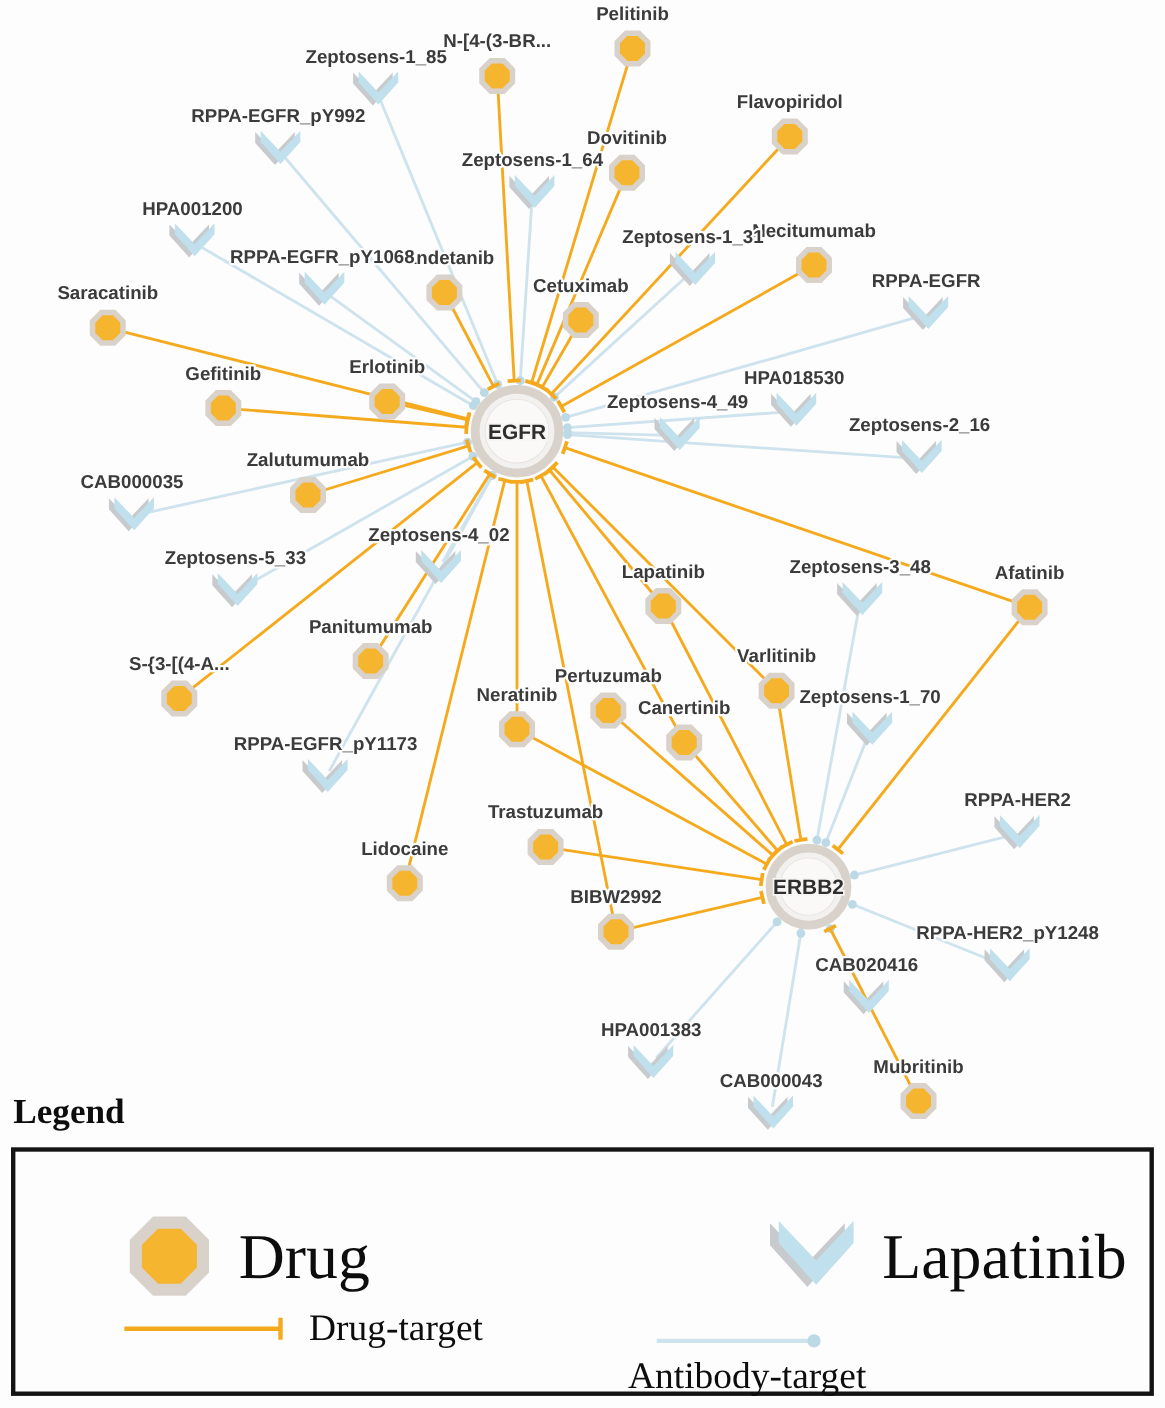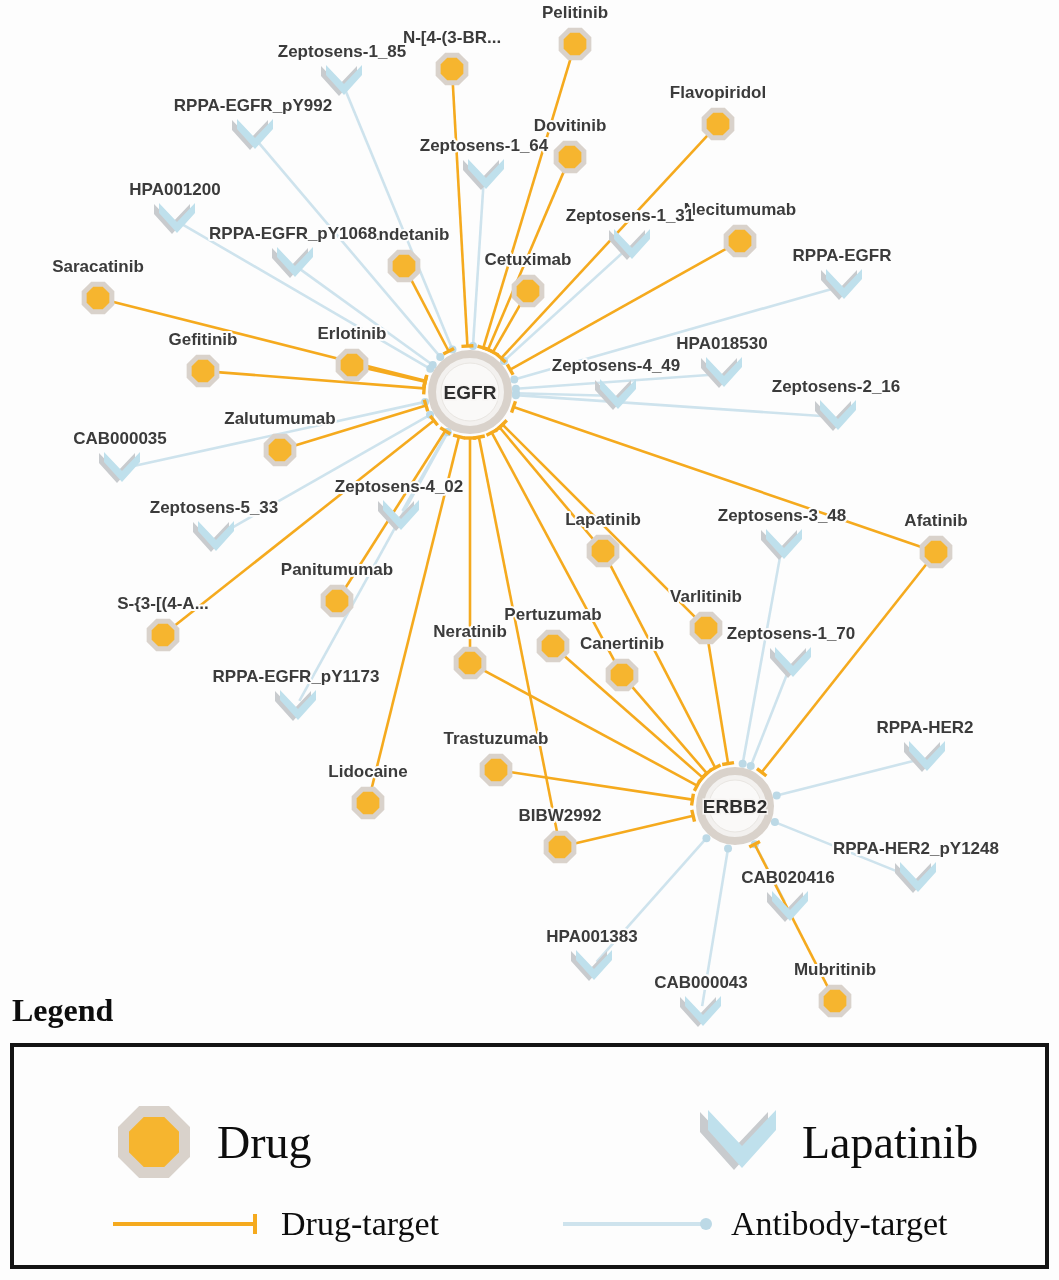--- a/index.html
+++ b/index.html
@@ -8,21 +8,21 @@
   svg text{user-select:none;}
   .nlabel{font-family:"Liberation Sans",sans-serif;font-size:17px;font-weight:bold;fill:var(--label-color);
           paint-order:stroke;stroke:#fdfdfd;stroke-width:4px;stroke-linejoin:round;text-anchor:middle;}
   .glabel{font-family:"Liberation Sans",sans-serif;font-size:19px;font-weight:bold;fill:#2e2e2e;
           paint-order:stroke;stroke:#f6f4f2;stroke-width:3px;text-anchor:middle;}
   .legend-title{position:absolute;left:12px;top:992px;font-family:"Liberation Serif",serif;
                 font-size:32px;font-weight:bold;color:#0d0d0d;}
   .legend-box{position:absolute;left:10px;top:1043px;width:1031px;height:218px;
               border:4px solid #141414;background:#fdfdfd;}
   .legend-item{position:absolute;display:flex;align-items:center;}
-  .li-label{font-family:"Liberation Serif",serif;font-size:46px;color:#0d0d0d;margin-left:18px;}
+  .li-label{font-family:"Liberation Serif",serif;font-size:58px;color:#0d0d0d;margin-left:18px;}
   .le-label{font-family:"Liberation Serif",serif;font-size:34px;color:#0d0d0d;margin-left:12px;}
   .legend-edge{position:absolute;display:flex;align-items:center;}
 </style>
 </head>
 <body style="background: rgb(253, 253, 253);">
 
 <div class="stage">
 
   <svg id="net" width="1059" height="1280" viewBox="0 0 1059 1280" style="position:absolute;left:0;top:0;">
       <g>
@@ -453,29 +453,29 @@
 
 
     <div class="legend-item" style="left:680px;top:50px;">
       <svg width="90" height="90" viewBox="-45 -45 90 90">
         <path d="M -39 -30 L -5 6 L 29 -30 L 29 -10 L -5 28 L -39 -10 Z" style="fill:var(--antibody-shadow);"></path>
         <path d="M -31 -32 L 3 4 L 37 -32 L 37 -12 L 3 26 L -31 -12 Z" style="fill:var(--antibody-fill);"></path>
       </svg>
       <span class="li-label">Lapatinib</span>
     </div>
 
-    <div class="legend-edge" style="left:95px;top:158px;">
+    <div class="legend-edge" style="left:95px;top:142px;">
       <svg width="160" height="28" viewBox="0 0 160 28">
         <line x1="4" y1="14" x2="146" y2="14" style="stroke:var(--drug-edge);stroke-width:4;"></line>
         <line x1="146" y1="4" x2="146" y2="24" style="stroke:var(--drug-edge);stroke-width:4;"></line>
       </svg>
       <span class="le-label">Drug-target</span>
     </div>
 
-    <div class="legend-edge" style="left:545px;top:158px;">
+    <div class="legend-edge" style="left:545px;top:158px;flex-direction:column;">
       <svg width="160" height="28" viewBox="0 0 160 28">
         <line x1="4" y1="14" x2="142" y2="14" style="stroke:var(--antibody-edge);stroke-width:4;"></line>
         <circle cx="147" cy="14" r="6" style="fill:var(--antibody-dot);"></circle>
       </svg>
       <span class="le-label">Antibody-target</span>
     </div>
 
   </div>
 </div>
 

